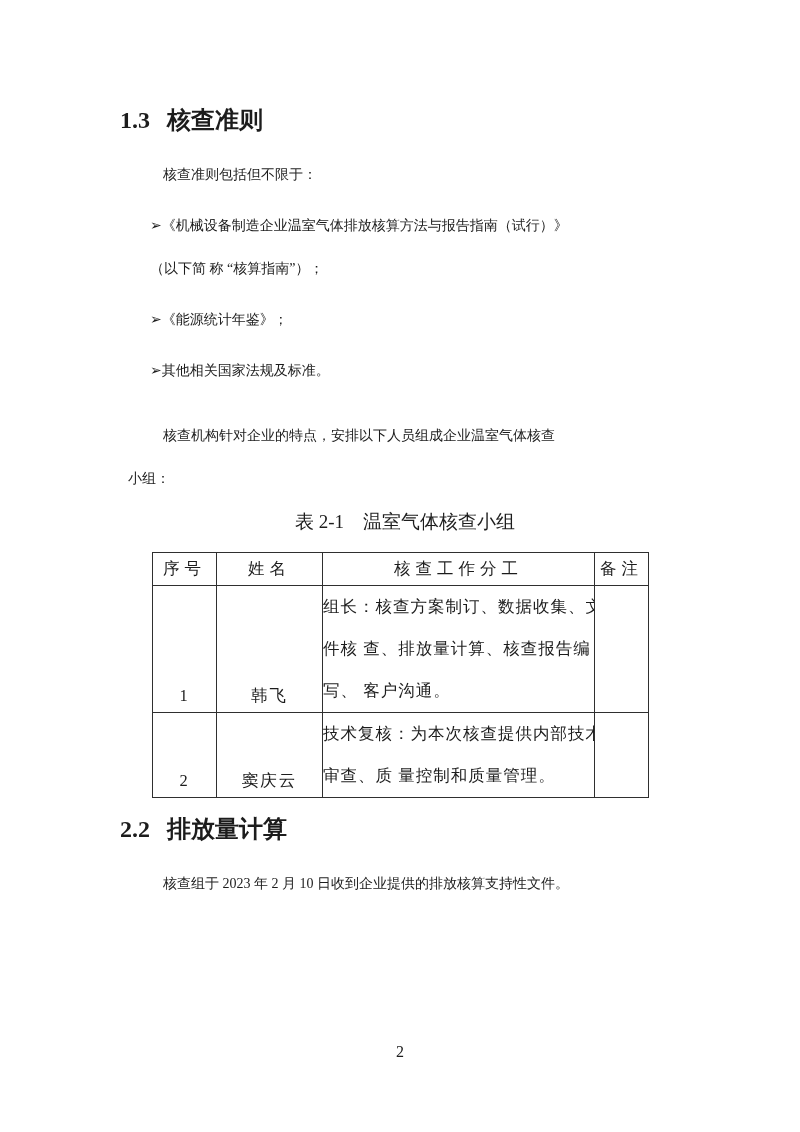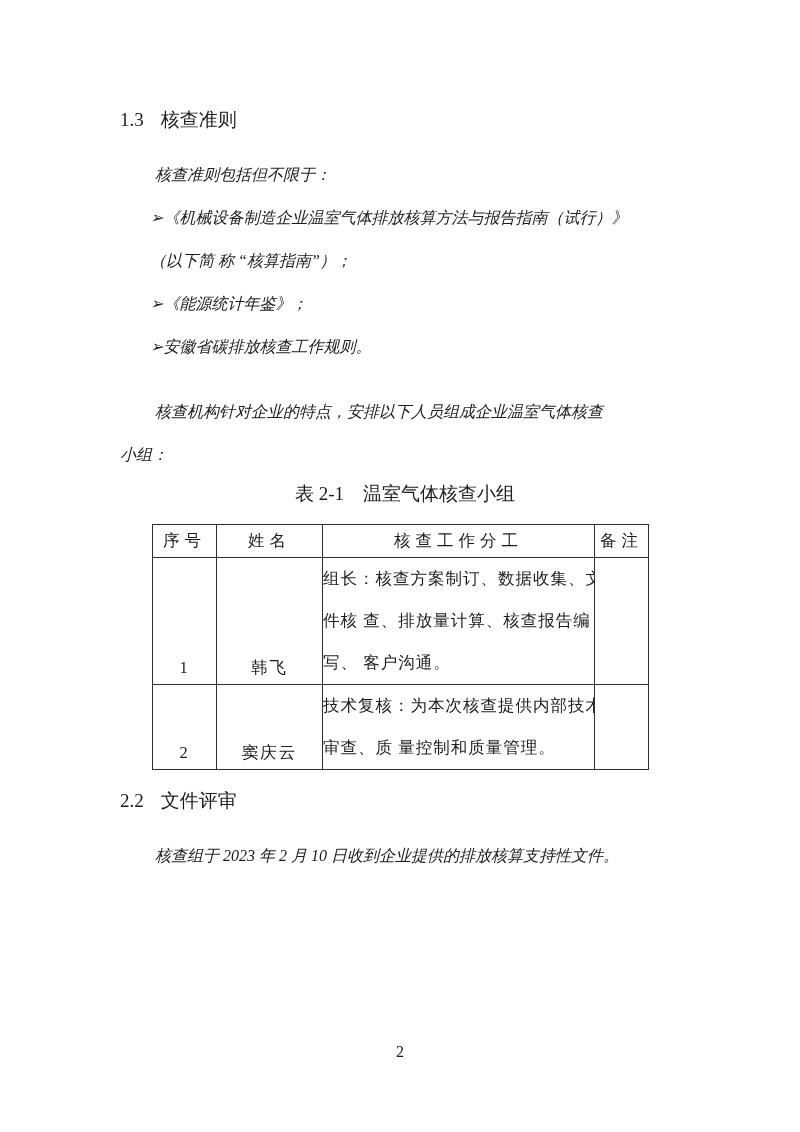--- a/index.html
+++ b/index.html
@@ -17,43 +17,42 @@
     position: relative;
     width: 800px;
     height: 1132px;
     box-sizing: border-box;
     padding: 0 96px 0 120px;
     overflow: hidden;
     background: #ffffff;
   }
   .h-sub {
     margin: 0;
-    font-size: 19px;
+    font-size: 24px;
     line-height: 26px;
-    font-weight: normal;
+    font-weight: bold;
     white-space: pre;
   }
   .h-sub .num { margin-right: 17px; }
   .h-13 { margin-top: 107px; }
   .h-chapter {
     margin: 2px 0 0 0;
     font-size: 22px;
     line-height: 30px;
     font-weight: bold;
     white-space: pre;
   }
   .h-chapter .num { margin-right: 25px; }
   .h-21 { margin-top: 28px; }
   .h-22 { margin-top: 18px; }
   .body-text {
-    margin: 0;
-    font-size: 16px;
+    margin: 8px;
+    font-size: 14px;
     line-height: 43px;
     white-space: pre;
-    font-style: italic;
   }
   .intro { margin-top: 20px; text-indent: 35px; }
   .bullet { margin-left: 30px; margin-right: -60px; }
   .para-21 { margin-top: 22px; text-indent: 35px; margin-right: -40px; }
   .para-22 { margin-top: 20px; text-indent: 35px; margin-right: -40px; }
   .table-caption {
     margin: 4px 0 0 -14px;
     font-size: 19px;
     line-height: 28px;
     text-align: center;
@@ -113,21 +112,21 @@
 
 <div class="page">
 
   <h2 class="h-sub h-13"><span class="num">1.3</span><span>核查准则</span></h2>
 
   <p class="body-text intro">核查准则包括但不限于：</p>
 
   <p class="body-text bullet">➢《机械设备制造企业温室气体排放核算方法与报告指南（试行）》
 （以下简 称 “核算指南”）；</p>
   <p class="body-text bullet">➢《能源统计年鉴》；</p>
-  <p class="body-text bullet">➢安徽省碳排放核查工作规则。</p>
+  <p class="body-text bullet">➢其他相关国家法规及标准。</p>
 
 
 
   <p class="body-text para-21">核查机构针对企业的特点，安排以下人员组成企业温室气体核查
 小组：</p>
 
   <div class="table-caption">表 2-1　温室气体核查小组</div>
 
   <table class="review-team">
     <colgroup>
@@ -156,19 +155,19 @@
       <tr>
         <td class="cell-no">2</td>
         <td class="cell-name">窦庆云</td>
         <td class="cell-duty">技术复核：为本次核查提供内部技术
 审查、质 量控制和质量管理。</td>
         <td class="cell-remark"></td>
       </tr>
     </tbody>
   </table>
 
-  <h2 class="h-sub h-22"><span class="num">2.2</span><span>文件评审</span></h2>
+  <h2 class="h-sub h-22"><span class="num">2.2</span><span>排放量计算</span></h2>
 
   <p class="body-text para-22">核查组于 2023 年 2 月 10 日收到企业提供的排放核算支持性文件。</p>
 
   <div class="footer-page-num">2</div>
 
 </div>
 
 </body></html>

